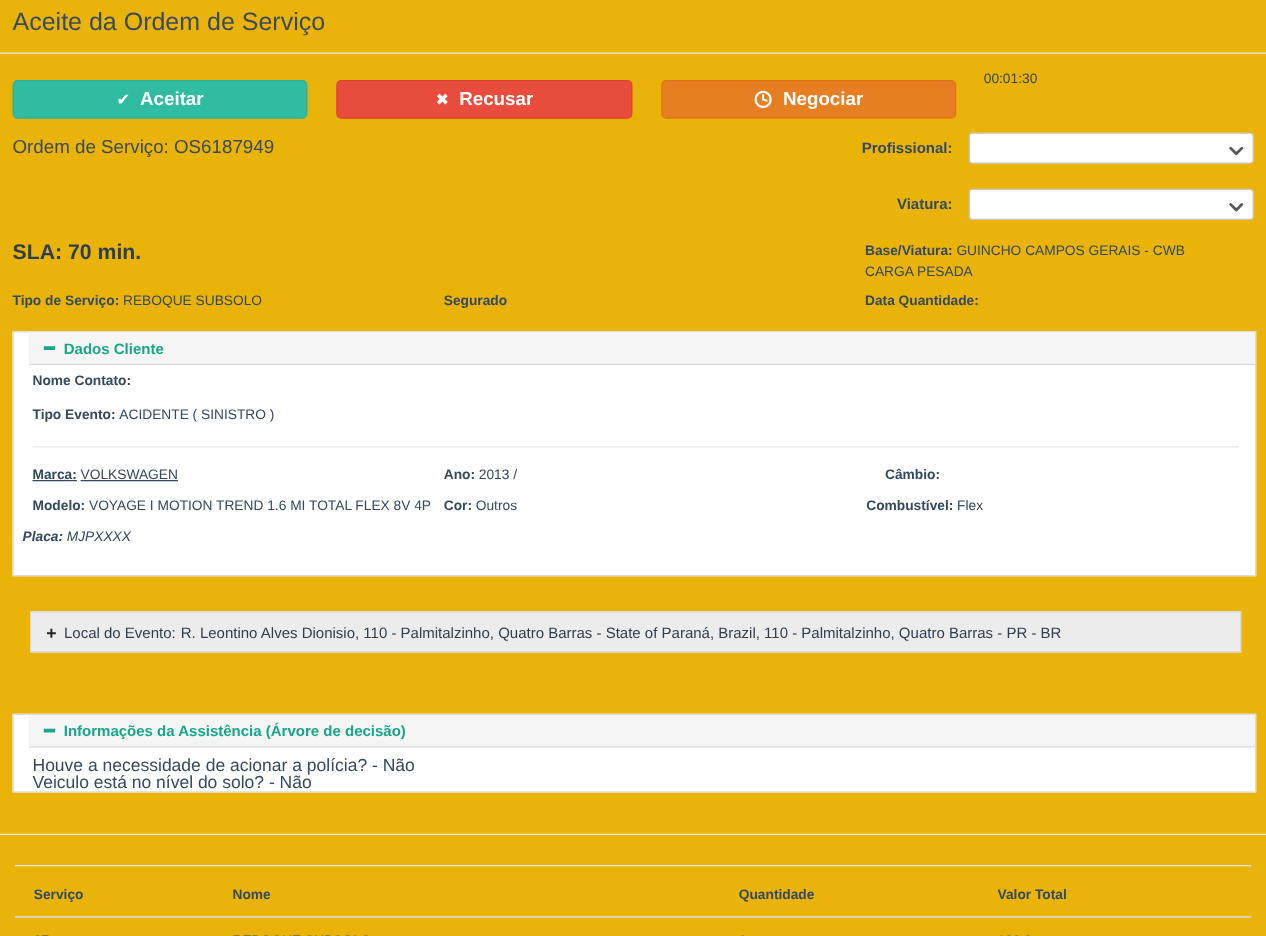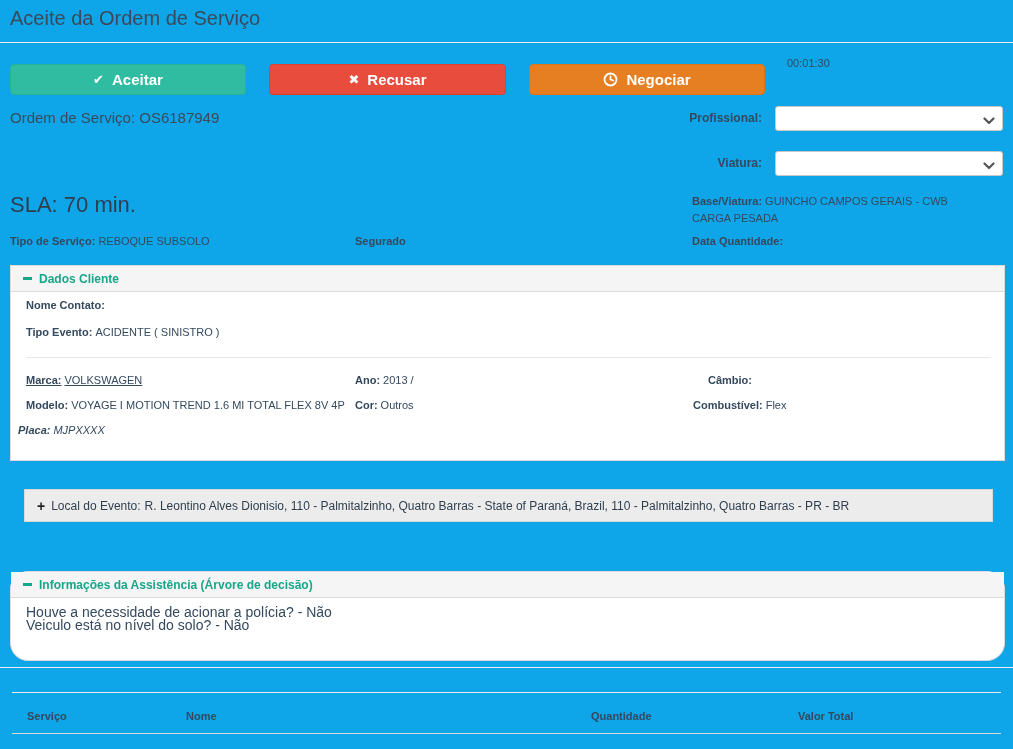--- a/index.html
+++ b/index.html
@@ -1,19 +1,19 @@
 <!DOCTYPE html>
 <html lang="pt-BR"><head>
 <meta charset="utf-8">
 <style>
   * { margin:0; padding:0; box-sizing:border-box; }
   html,body { background:#fff; }
   #page {
     position:relative; width:1013px; height:749px; overflow:hidden;
-    background:#0ea5e9; color:#34495e;
+    background:#eab308; color:#34495e;
     font-family:"Liberation Sans","DejaVu Sans",sans-serif; font-size:12px;
   }
   .page-title { position:absolute; left:10px; top:7px; font-size:20px; font-weight:400; color:#3b4a5a; }
   .title-rule { position:absolute; left:0; top:42px; width:1013px; height:0; border-top:1px solid #ebebeb; }
 
   .btn {
     position:absolute; top:64px; height:31px; border-radius:4px; color:#fff;
     font-weight:700; font-size:15px; display:flex; align-items:center; justify-content:center;
     gap:8px; cursor:pointer; border:1px solid transparent;
   }
@@ -32,48 +32,48 @@
   #sel-prof-wrap { top:106px; }
   #sel-viat-wrap { top:151px; }
   .select-wrap select {
     width:100%; height:100%; border:1px solid #c8c8c8; border-radius:3px; background:#fff;
     appearance:none; -webkit-appearance:none; -moz-appearance:none;
     padding:0 26px 0 8px; font-family:"Liberation Sans","DejaVu Sans",sans-serif;
     font-size:12px; color:#34495e;
   }
   .chev { position:absolute; right:8px; top:8px; pointer-events:none; }
 
-  .sla { position:absolute; left:10px; top:192px; font-size:22px; font-weight:400; color:#2f3e4e; }
+  .sla { position:absolute; left:10px; top:192px; font-size:17px; font-weight:700; color:#2f3e4e; }
   .base-viatura { position:absolute; left:692px; top:193px; width:270px; font-size:11px; line-height:17px; }
   .meta { position:absolute; top:235px; font-size:11px; }
   #meta-tipo { left:10px; }
   #meta-segurado { left:355px; font-weight:700;text-align:center; }
   #meta-agend { left:692px; font-weight:700; }
   .lbl { font-weight:700; margin-right:3px; }
 
-  .panel { position:absolute; left:10px; width:995px; background:#fff; border:1px solid #dcdcdc; }
+  .panel { position:absolute; left:10px; width:995px; background:#fff; border:1px solid #dcdcdc;padding-left:12px; }
   .panel-header {
     height:26px; background:#f5f5f5; border-bottom:1px solid #dcdcdc;
     display:flex; align-items:center; padding-left:12px;
     color:#18a689; font-weight:700; font-size:12px; cursor:pointer;
   }
   .minus-bar { display:inline-block; width:9px; height:3px; background:#18a689; margin-right:7px; }
 
   #panel-dados { top:265px; height:196px; }
   .pc { position:absolute; font-size:11px; white-space:nowrap; }
   .inner-rule { position:absolute; left:15px; right:13px; top:91px; border-top:1px solid #e8e8e8; }
 
   .local-bar {
     position:absolute; left:24px; top:489px; width:969px; height:33px;
     background:#ececec; border:1px solid #d9d9d9; display:flex; align-items:center;
     padding:0 12px; font-size:12px; color:#2f3e4e; cursor:pointer; white-space:nowrap; overflow:hidden;
   }
   .plus-glyph { font-weight:900; font-size:14px; margin-right:6px; color:#222; }
 
-  #panel-info { top:571px; height:90px;border-radius:18px; }
+  #panel-info { top:571px; height:63px; }
   .info-lines { position:absolute; left:15px; top:34px; font-size:14px; line-height:13px; }
 
   .bottom-rule { position:absolute; left:0; top:667px; width:1013px; border-top:1px solid #ececec; }
 
   .table-wrap { position:absolute; left:12px; top:692px; width:989px; border-top:1px solid #e9e9e9; }
   table { width:100%; border-collapse:collapse; table-layout:fixed; font-size:11px; color:#34495e; }
   col.c1{width:159px;} col.c2{width:405px;} col.c3{width:207px;} col.c4{width:auto;}
   th { text-align:left; font-weight:700; padding:17px 15px 11px 15px; border-bottom:1px solid #d9d9d9; }
   td { padding:13px 15px; }
 </style>

